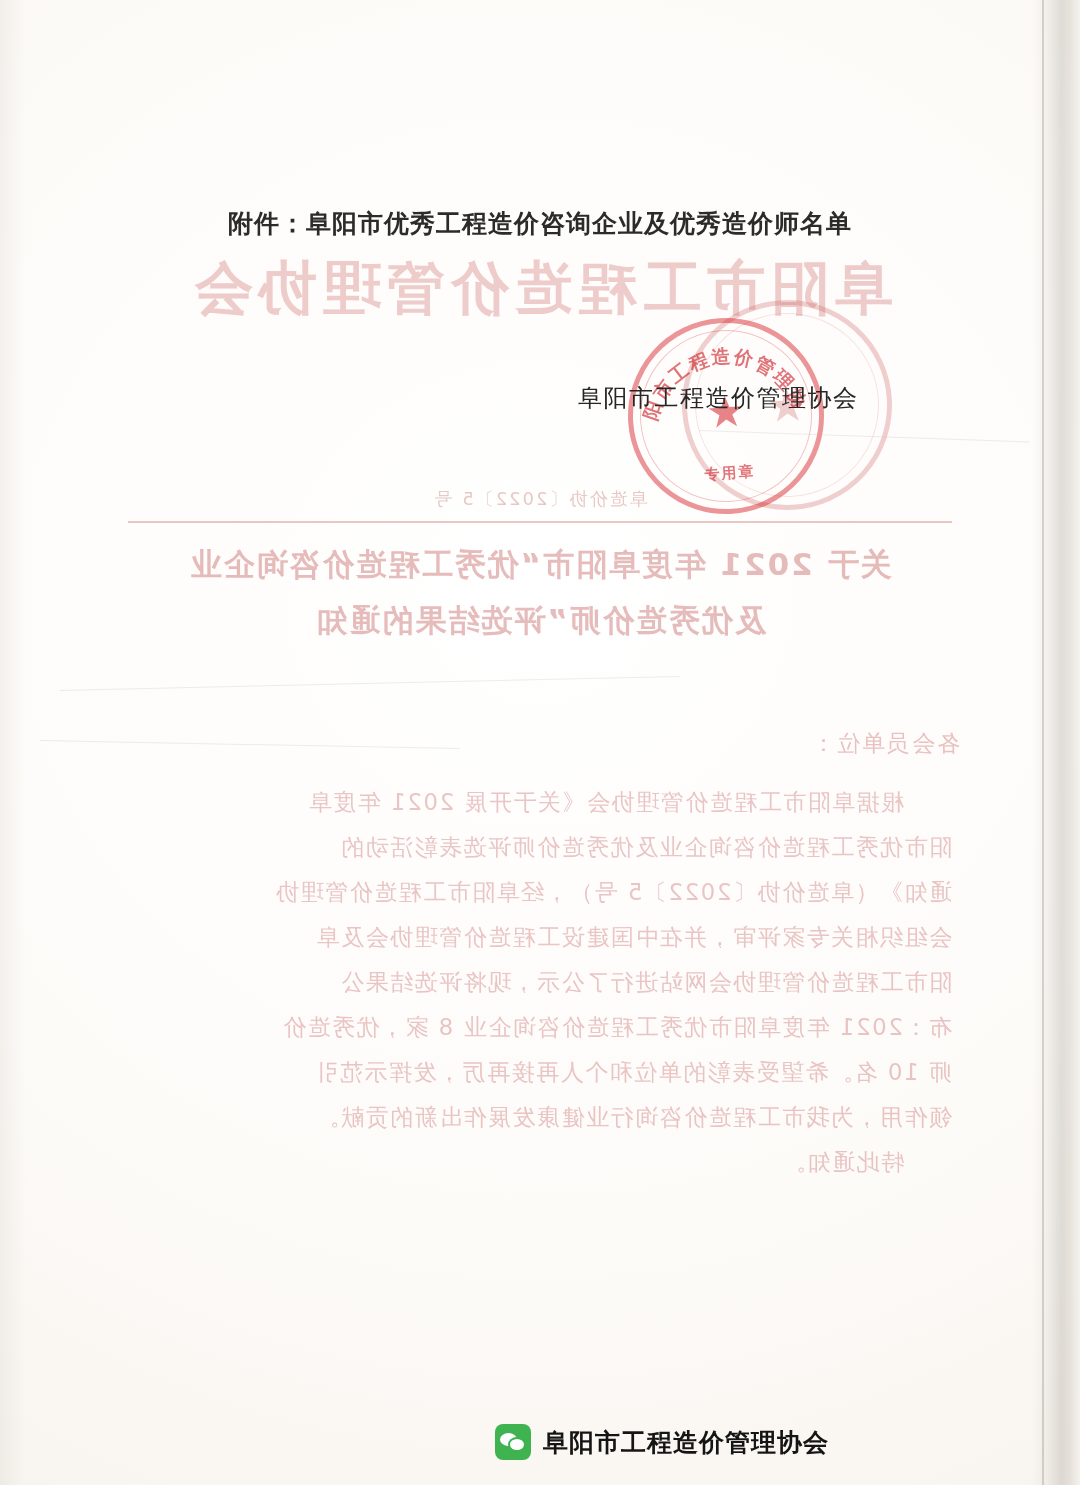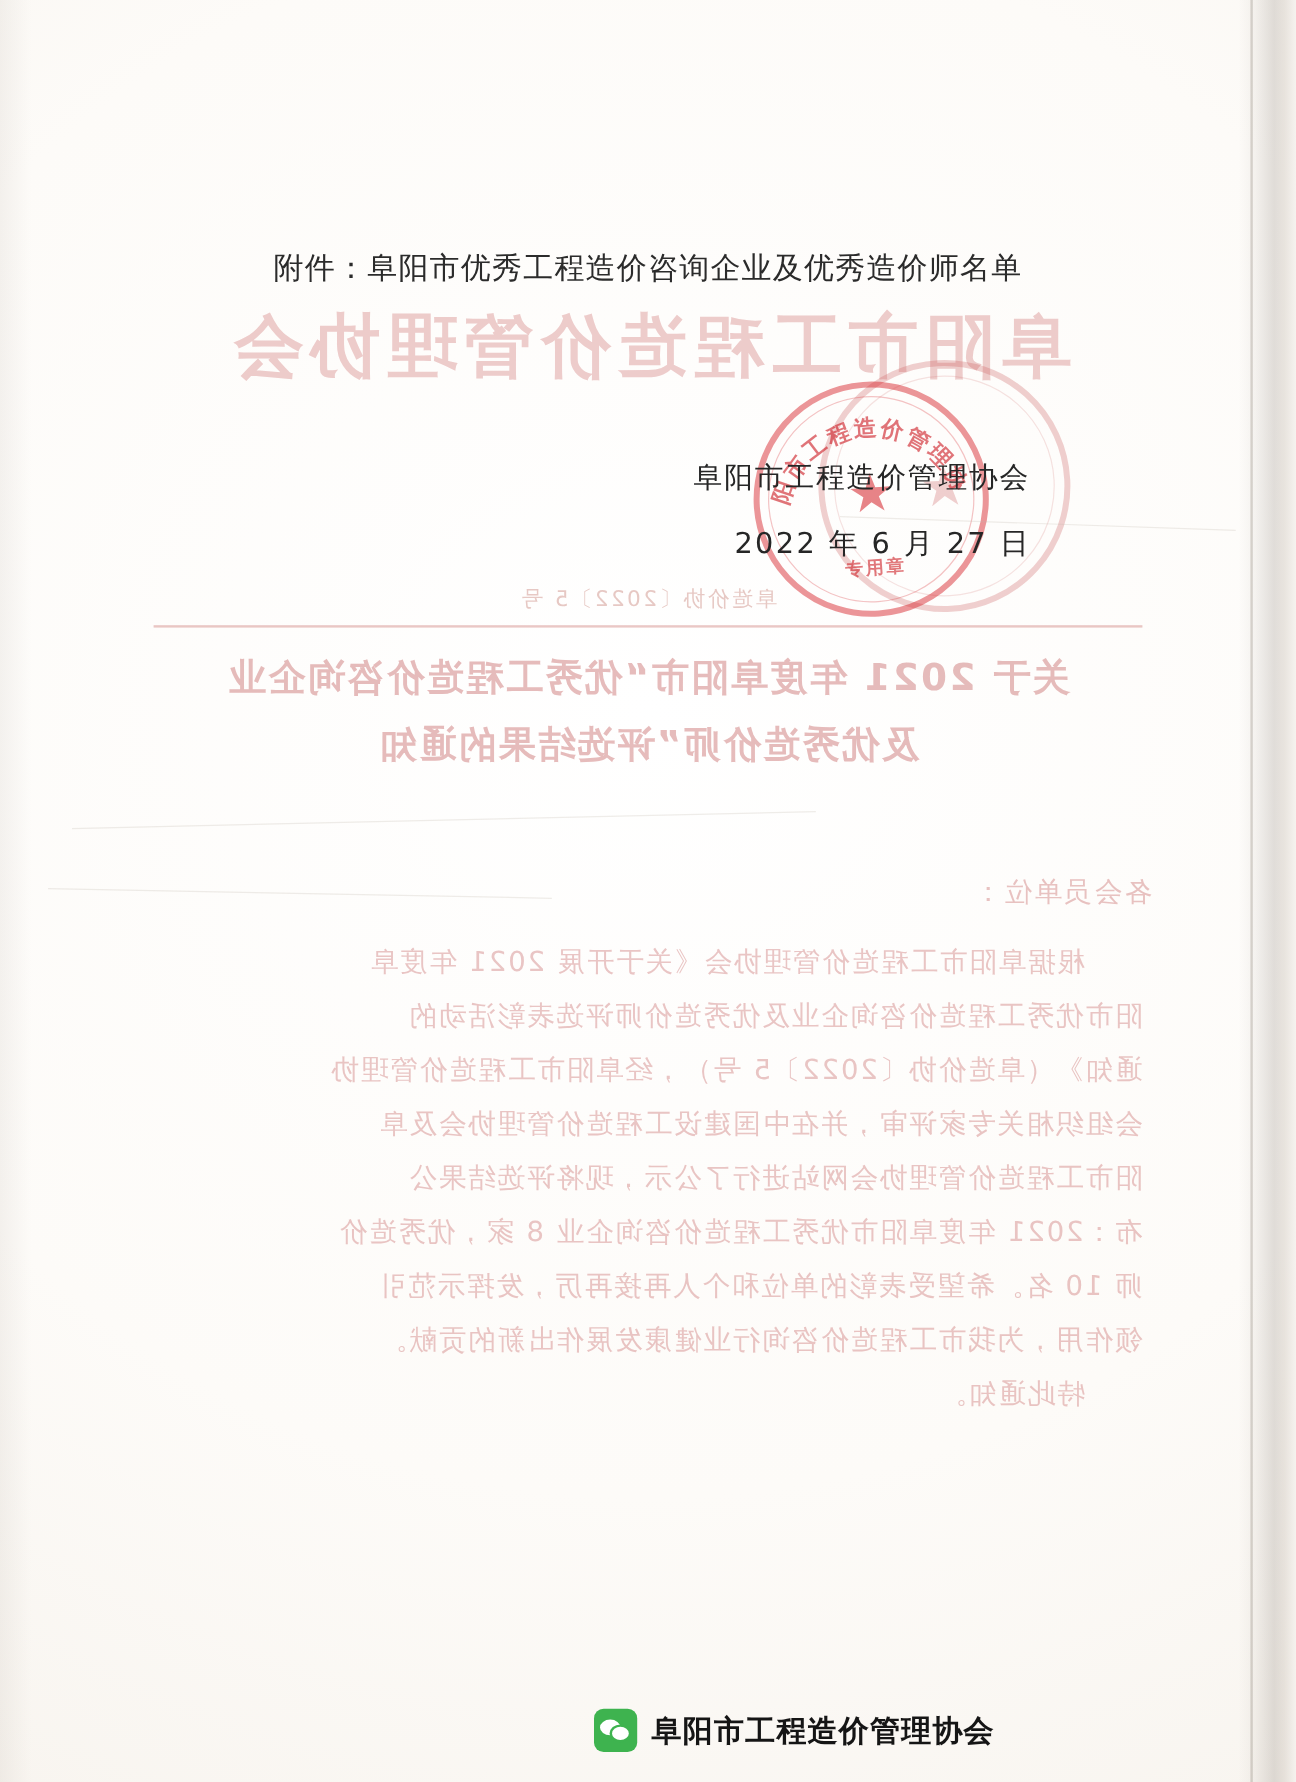--- a/index.html
+++ b/index.html
@@ -60,21 +60,21 @@
     position: absolute;
     left: 0; top: 0;
     width: 100%; height: 100%;
   }
   .attach-title {
     position: absolute;
     left: 0; right: 0;
     top: 207px;
     text-align: center;
     font-family: "DejaVu Sans", "Liberation Sans", sans-serif;
-    font-weight: 400;
+    font-weight: 700;
     font-size: 25px;
     letter-spacing: 1px;
     color: #2b2b2b;
   }
   .signer {
     position: absolute;
     left: 578px;
     top: 382px;
     font-size: 24px;
     letter-spacing: 1.5px;
@@ -318,21 +318,20 @@
         </defs>
         <text>
           <textPath href="#arcPath" startOffset="50%" text-anchor="middle">阜阳市工程造价管理协会</textPath>
         </text>
       </svg>
       <div class="seal-star">★</div>
       <div class="seal-bottom">专用章</div>
     </div>
 
     <div class="signer">阜阳市工程造价管理协会</div>
-    <div class="sign-date">2022 年 6 月 27 日</div>
   </div>
 
   <div class="crease c1"></div>
   <div class="crease c2"></div>
   <div class="crease c3"></div>
 
   <div class="edge-left"></div>
   <div class="edge-right"></div>
   <div class="edge-right-line"></div>
 

